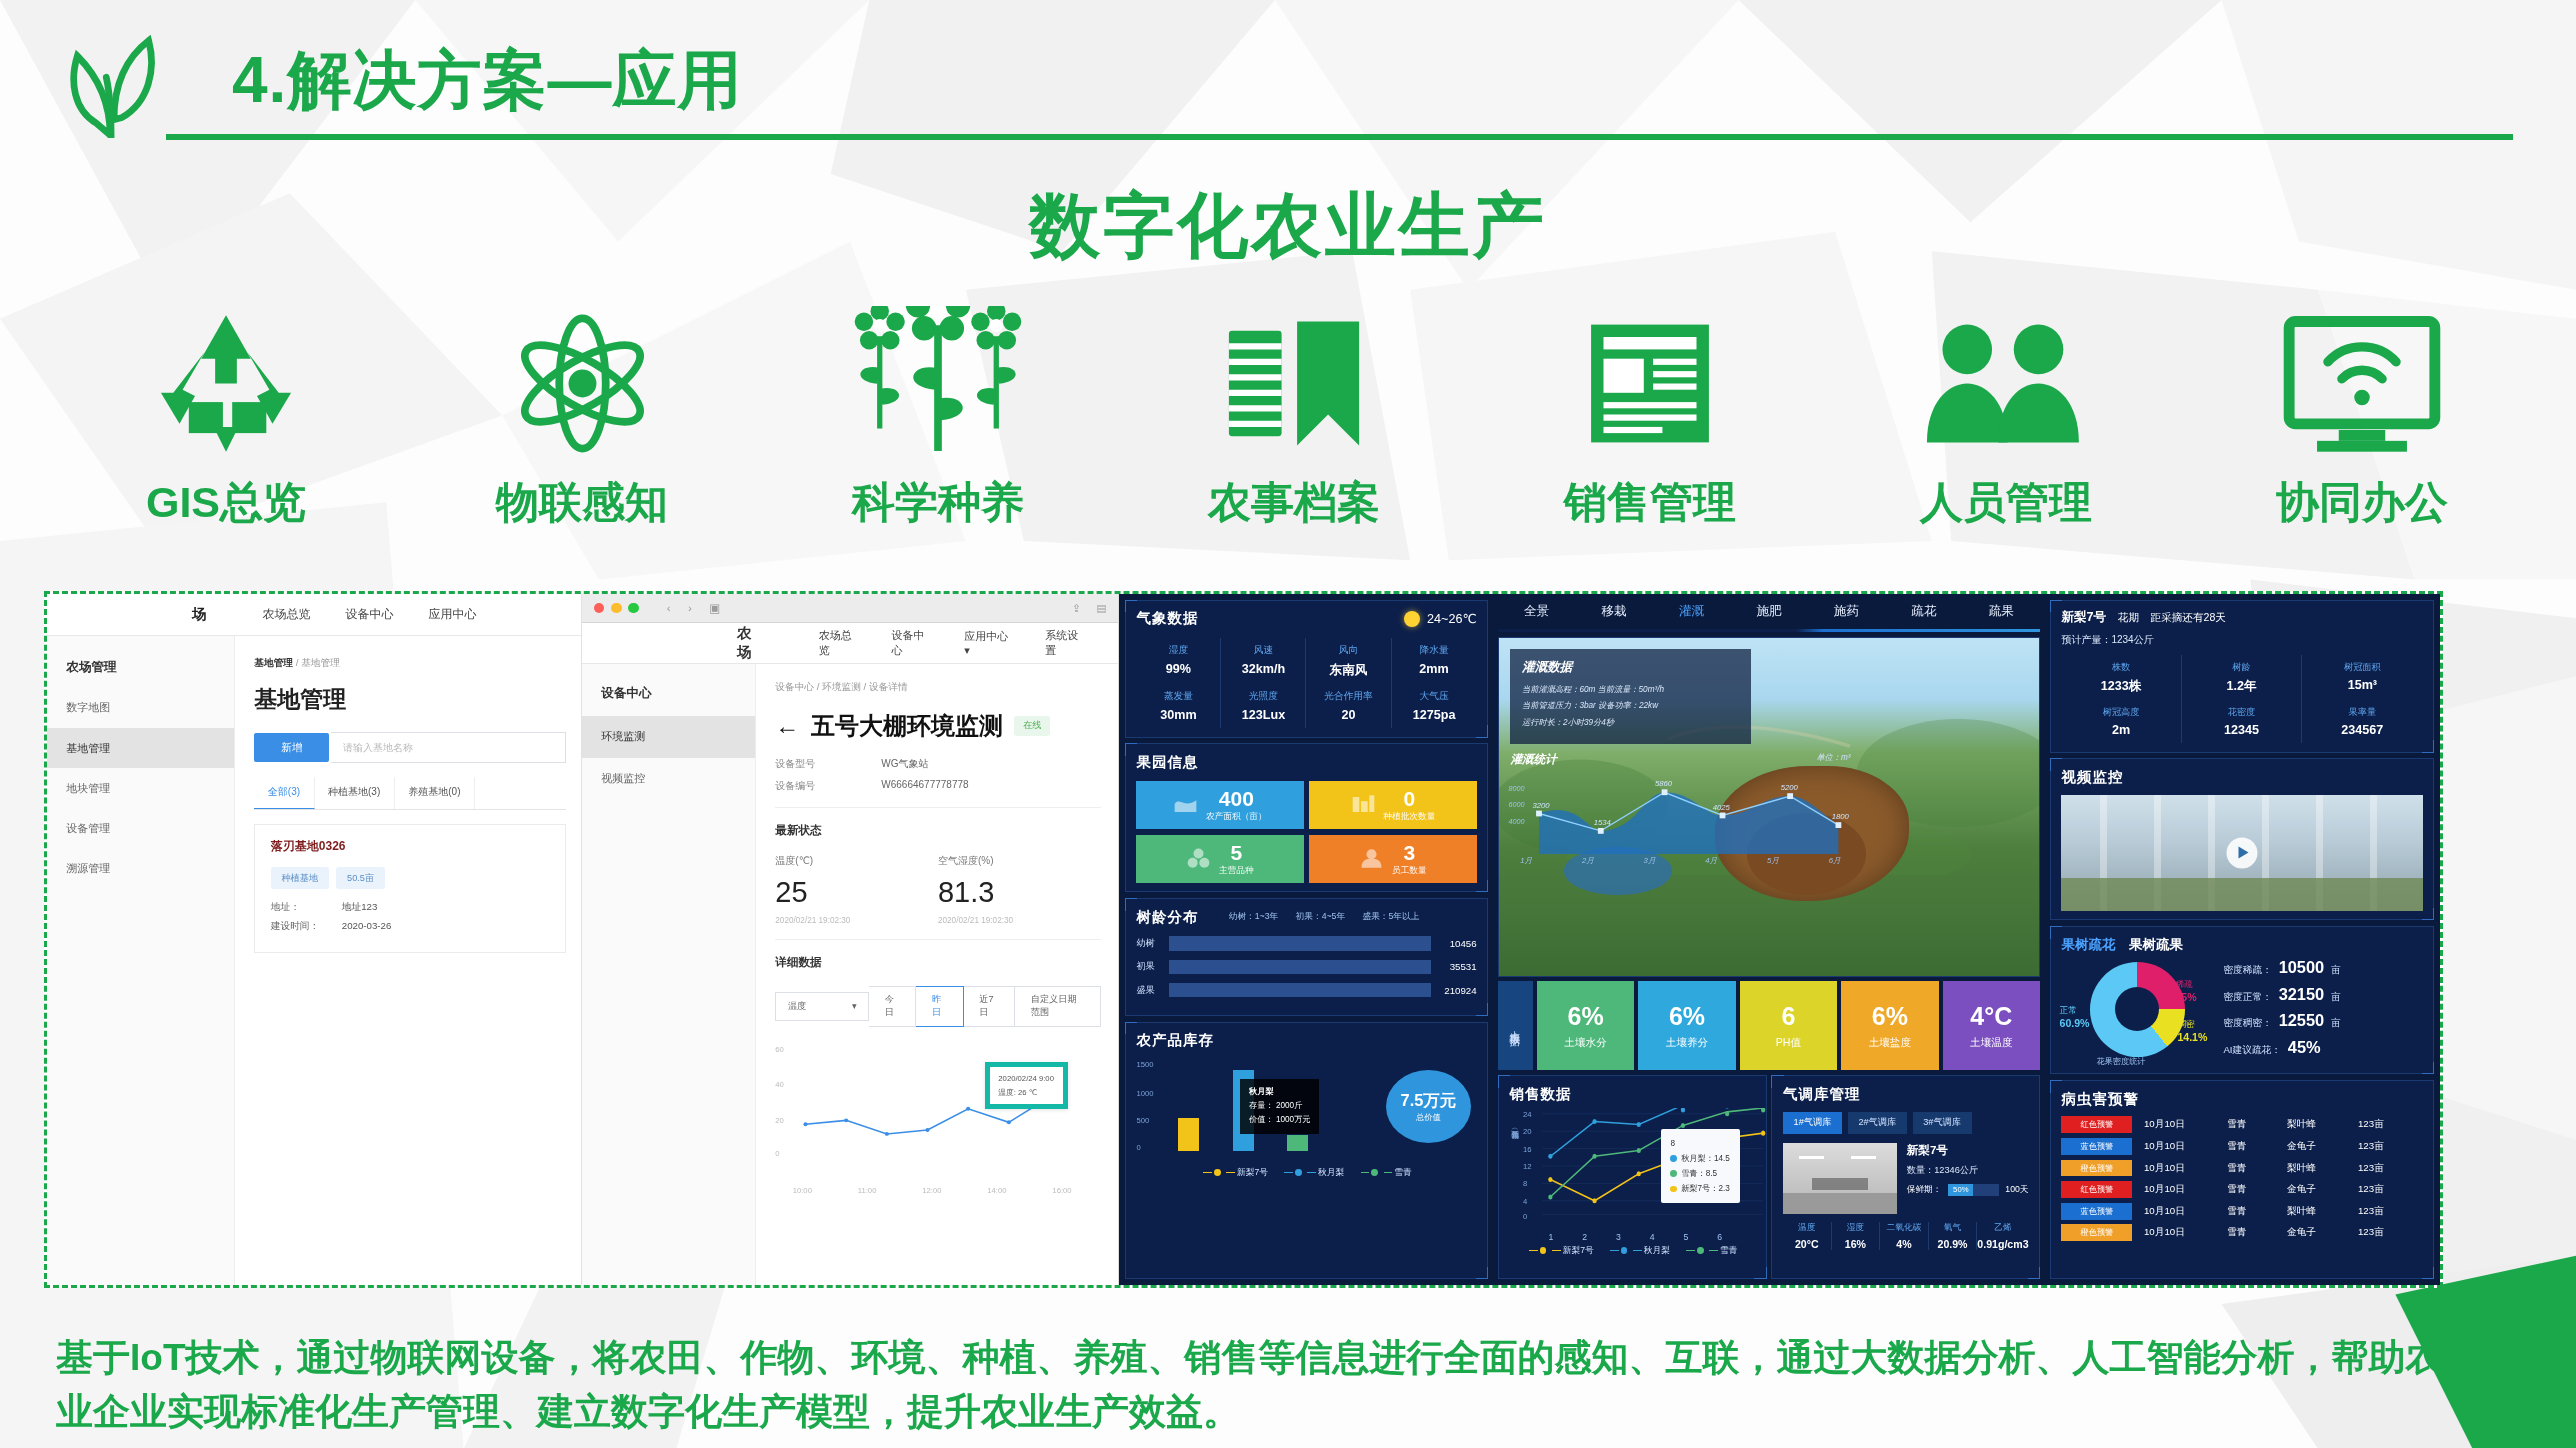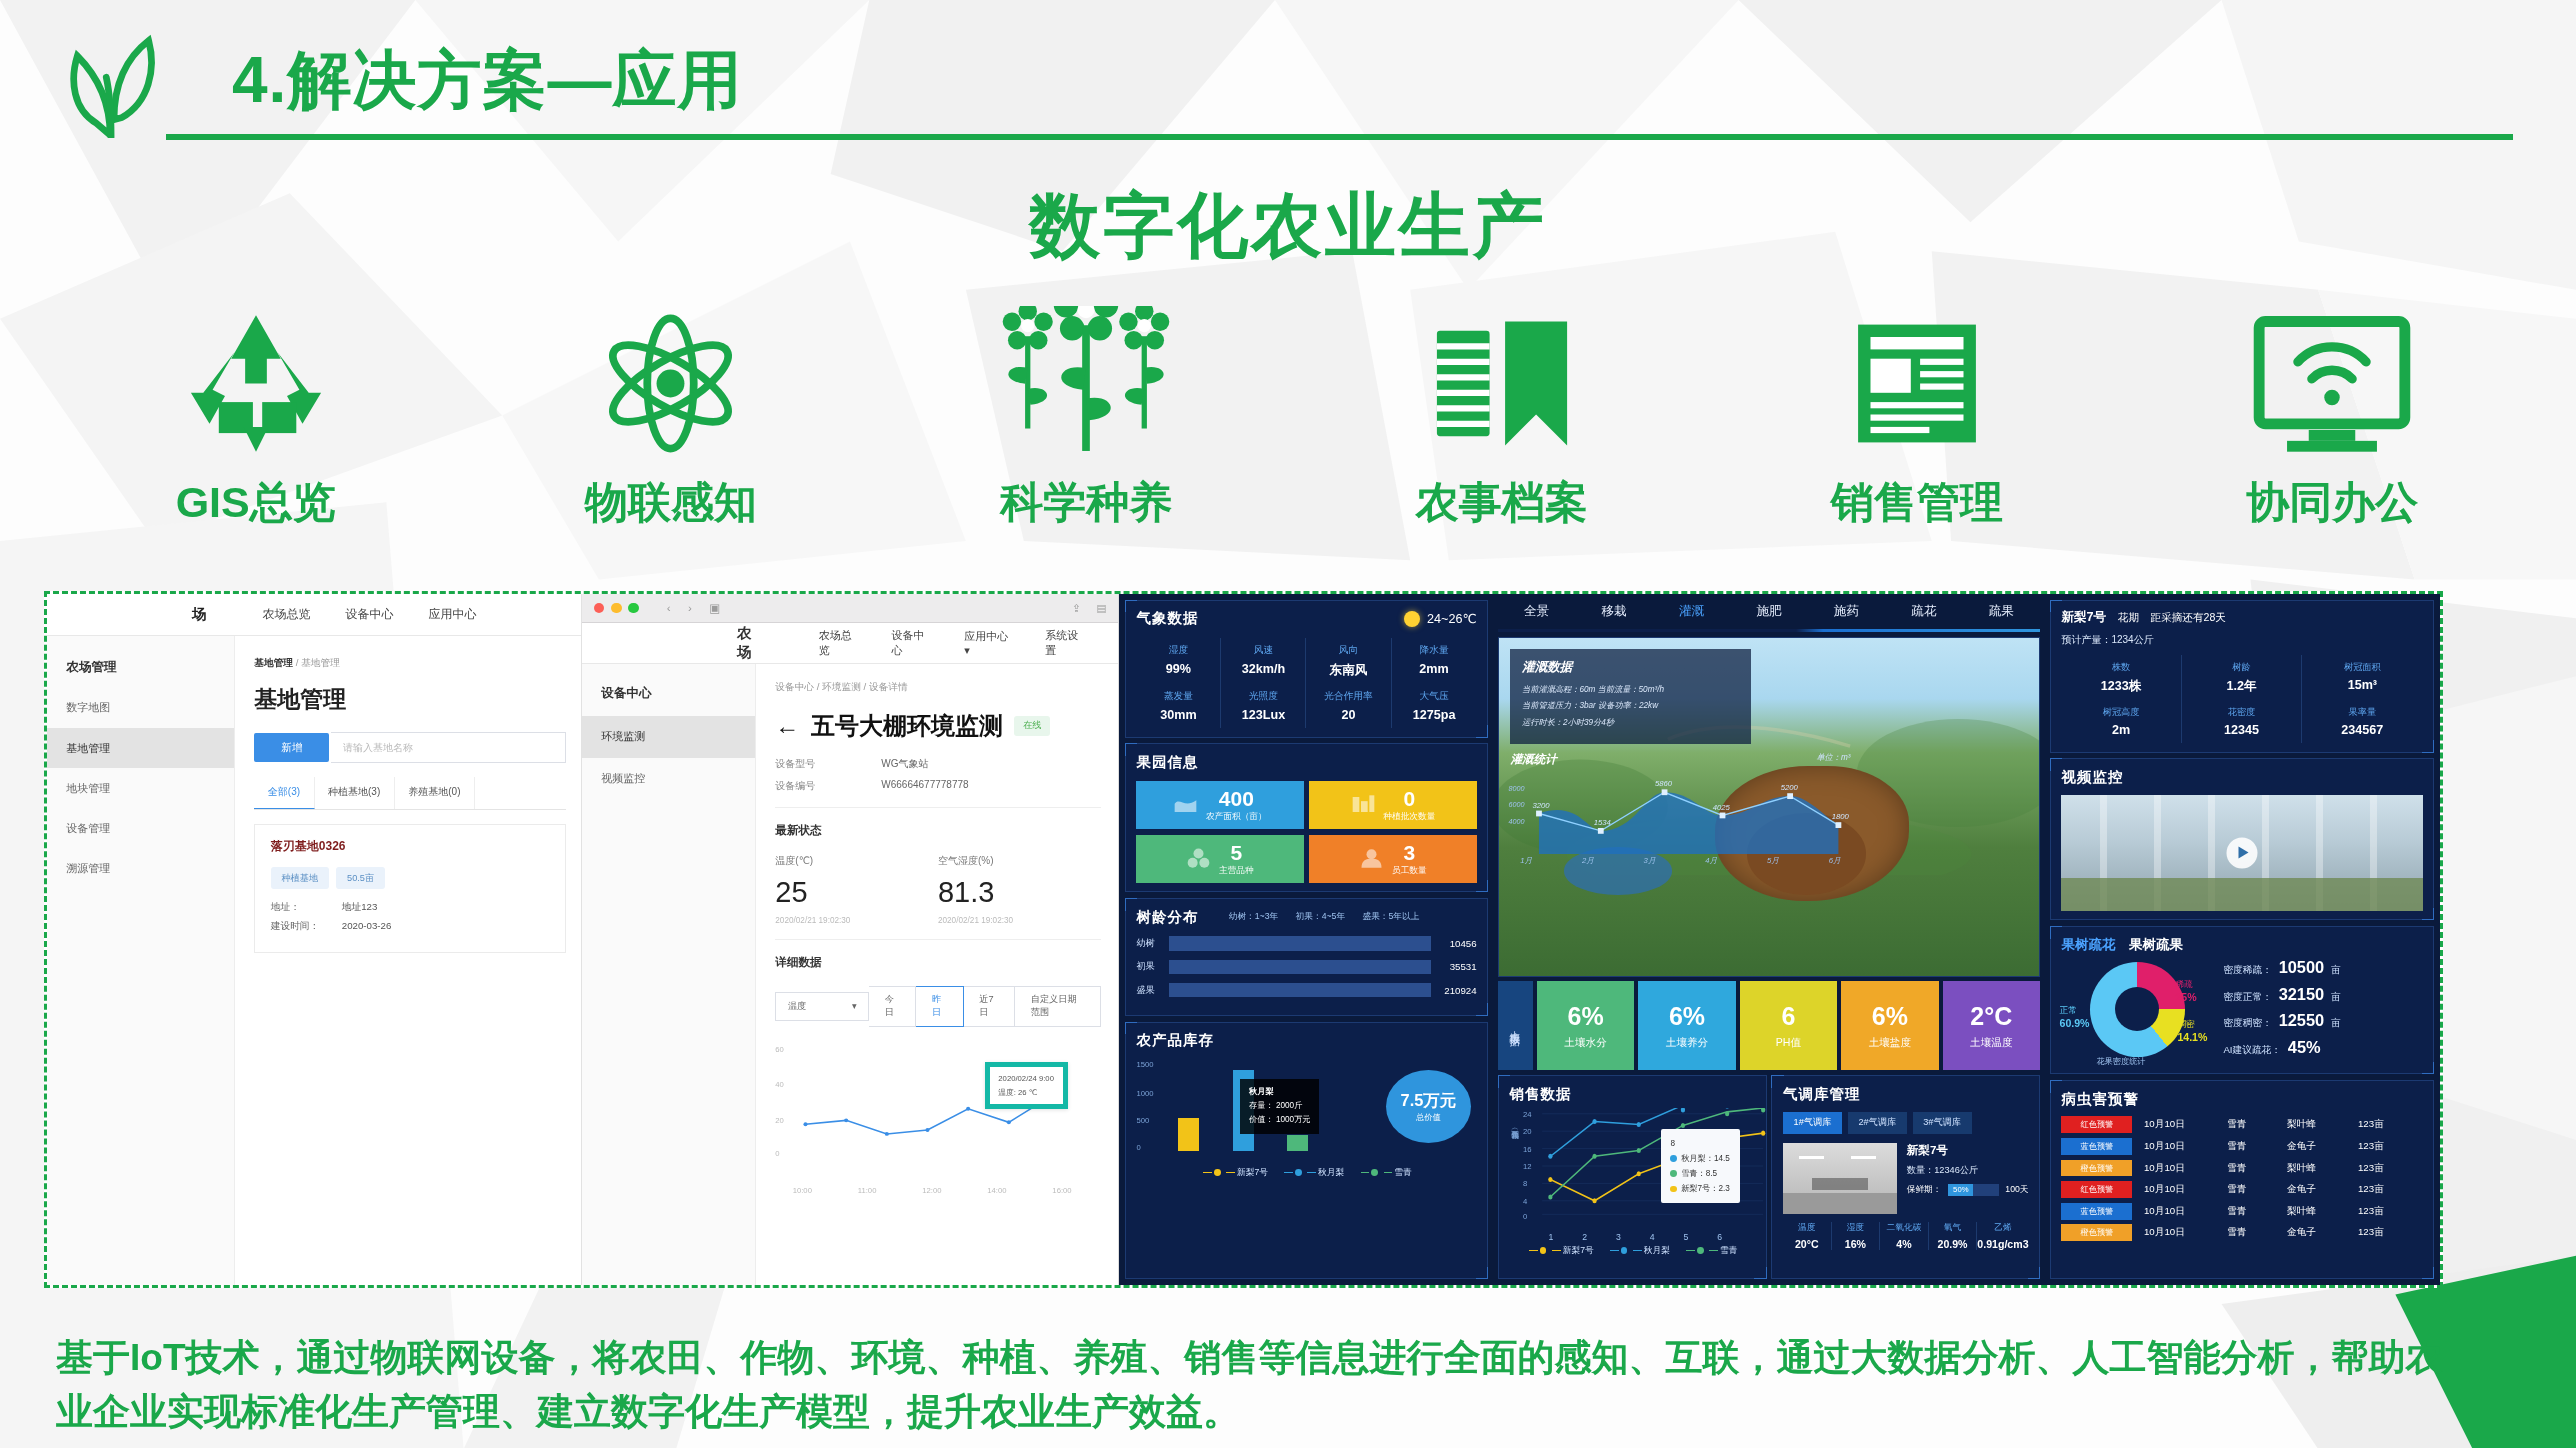--- a/index.html
+++ b/index.html
@@ -473,20 +473,33 @@
           <rect x="52" y="50" width="28" height="4"></rect>
           <rect x="20" y="62" width="60" height="4"></rect>
             <rect x="20" y="70" width="60" height="4"></rect>
           <rect x="20" y="78" width="38" height="4"></rect>
         </g>
       </svg>
     </div>
     <div class="icon-label">销售管理</div>
   </div>
 
+  <div class="icon-cell">
+    <div class="icon-art">
+      <svg width="174" height="155" viewBox="0 0 110 100">
+        <g fill="#1aa84a">
+          <circle cx="30" cy="28" r="16"></circle>
+          <path d="M4 88 C4 62 18 50 30 50 C42 50 56 62 56 88 Z"></path>
+          <circle cx="76" cy="28" r="16"></circle>
+          <path d="M50 88 C50 62 64 50 76 50 C88 50 102 62 102 88 Z"></path>
+        </g>
+      </svg>
+    </div>
+    <div class="icon-label">人员管理</div>
+  </div>
 
   <div class="icon-cell">
     <div class="icon-art">
       <svg width="174" height="155" viewBox="0 0 110 100">
         <rect x="8" y="10" width="94" height="66" rx="4" fill="none" stroke="#1aa84a" stroke-width="7"></rect>
         <rect x="40" y="80" width="30" height="7" fill="#1aa84a"></rect>
         <rect x="26" y="87" width="58" height="7" fill="#1aa84a"></rect>
         <g fill="none" stroke="#1aa84a" stroke-width="6" stroke-linecap="round">
           <path d="M33 36 A30 30 0 0 1 77 36"></path>
           <path d="M42 47 A18 18 0 0 1 68 47"></path>
@@ -900,21 +913,21 @@
         </div>
         <div class="soil-card" style="background:#ddd429">
           <span class="v">6</span>
           <span class="k">PH值</span>
         </div>
         <div class="soil-card" style="background:#f0a828">
           <span class="v">6%</span>
           <span class="k">土壤盐度</span>
         </div>
         <div class="soil-card" style="background:#7b4fc0">
-          <span class="v">2°C</span>
+          <span class="v">4°C</span>
           <span class="k">土壤温度</span>
         </div>
       </div>
 
       <div style="display:flex;gap:4.8px;flex:1">
         <div class="dpanel" style="flex:1">
           <div class="dtitle">销售数据</div>
           <div class="sales-chart">
             <div class="sales-ylabel">销售额（万元）</div>
             <div class="sales-y" style="top:1.9px">24</div>

